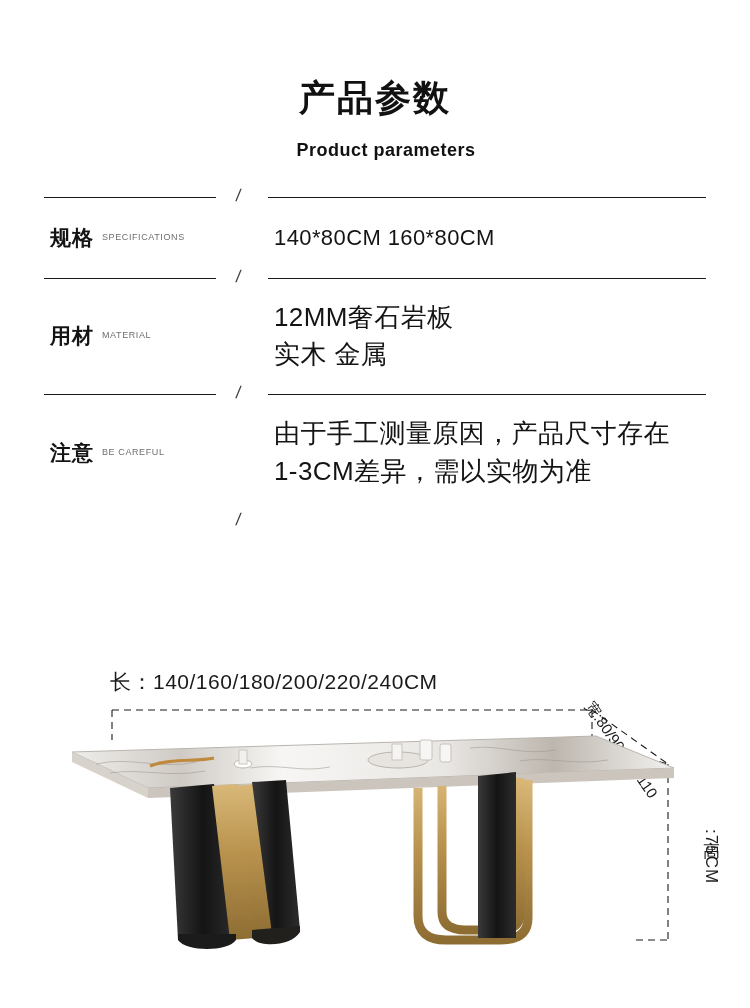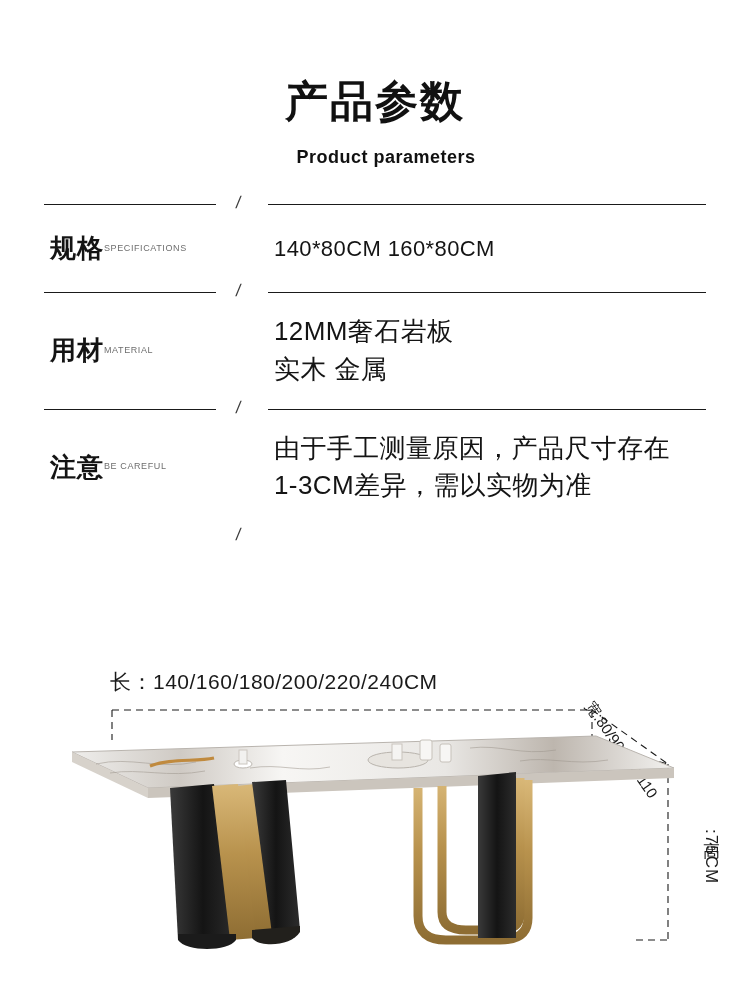--- a/index.html
+++ b/index.html
@@ -15,21 +15,21 @@
     overflow: hidden;
     position: relative;
   }
 
   
   .header {
     text-align: center;
     padding-top: 78px;
   }
   .title-cn {
-    font-size: 43px;
+    font-size: 36px;
     font-weight: bold;
     letter-spacing: 2px;
     line-height: 1.1;
     color: #111;
   }
   .title-en {
     font-size: 18px;
     font-weight: bold;
     letter-spacing: 0.5px;
     color: #111;
@@ -70,29 +70,30 @@
   }
   .spec-label {
     width: 230px;
     flex: none;
     display: flex;
     align-items: center;
     padding: 26px 0 26px 6px;
     box-sizing: border-box;
   }
   .label-cn {
-    font-size: 26px;
+    font-size: 21px;
     font-weight: bold;
     letter-spacing: 1px;
     color: #141414;
   }
   .label-en {
     font-size: 9px;
     color: #6e6e6e;
     letter-spacing: 0.6px;
+    margin-left: 8px;
     padding-bottom: 2px;
   }
   .spec-value {
     flex: 1;
     display: flex;
     flex-direction: column;
     justify-content: center;
     align-items: flex-start;
     text-align: right;
     padding: 20px 0 20px 0;

